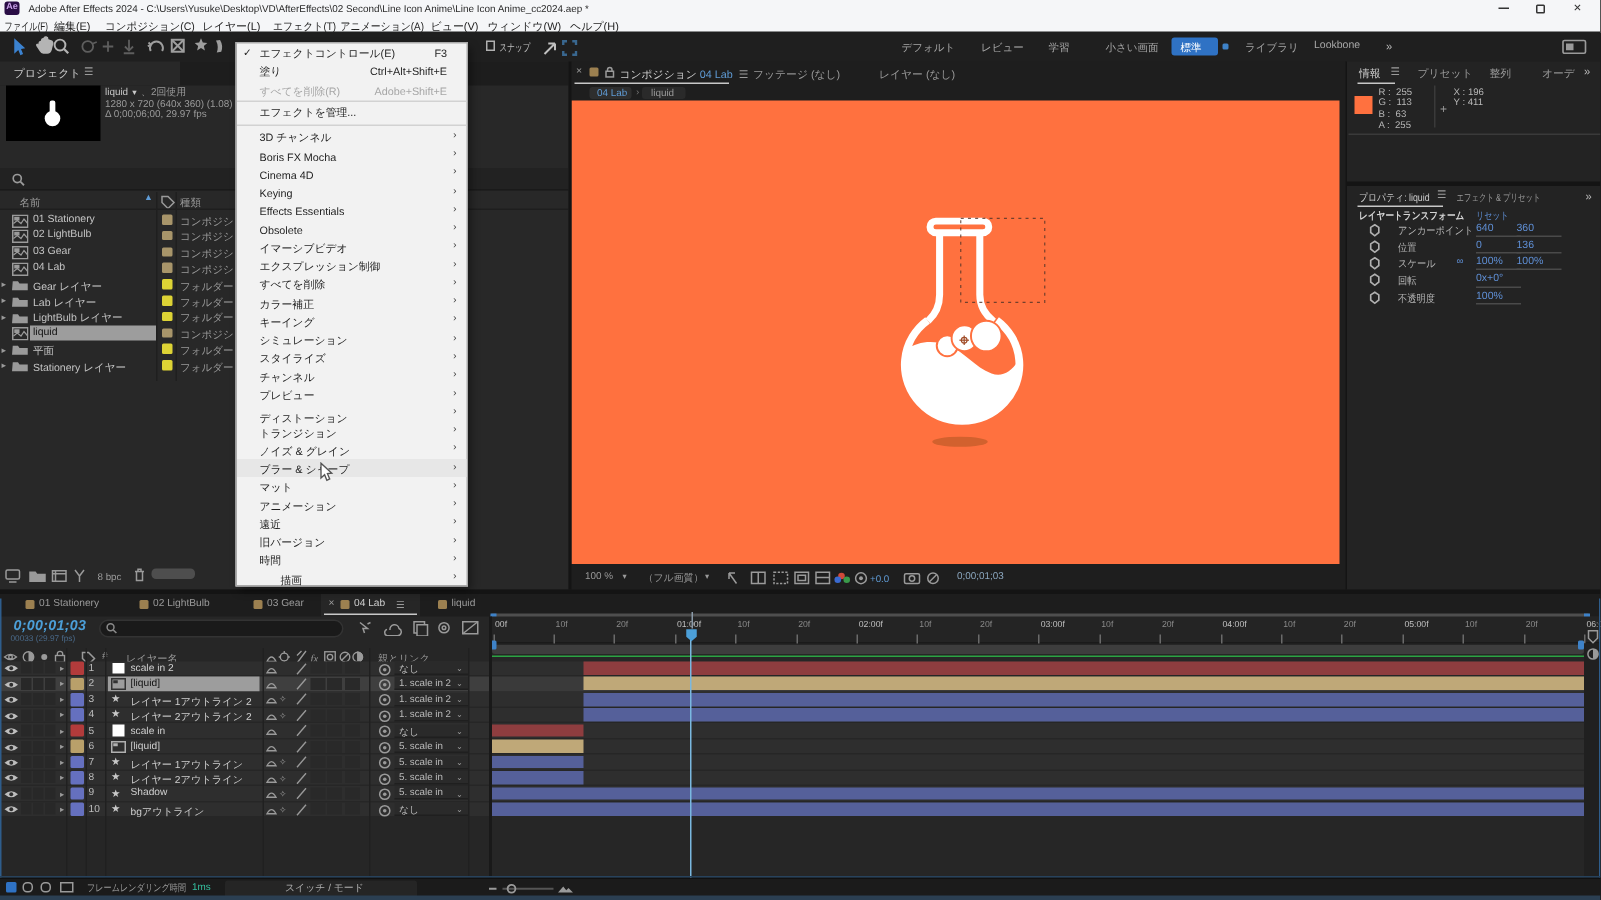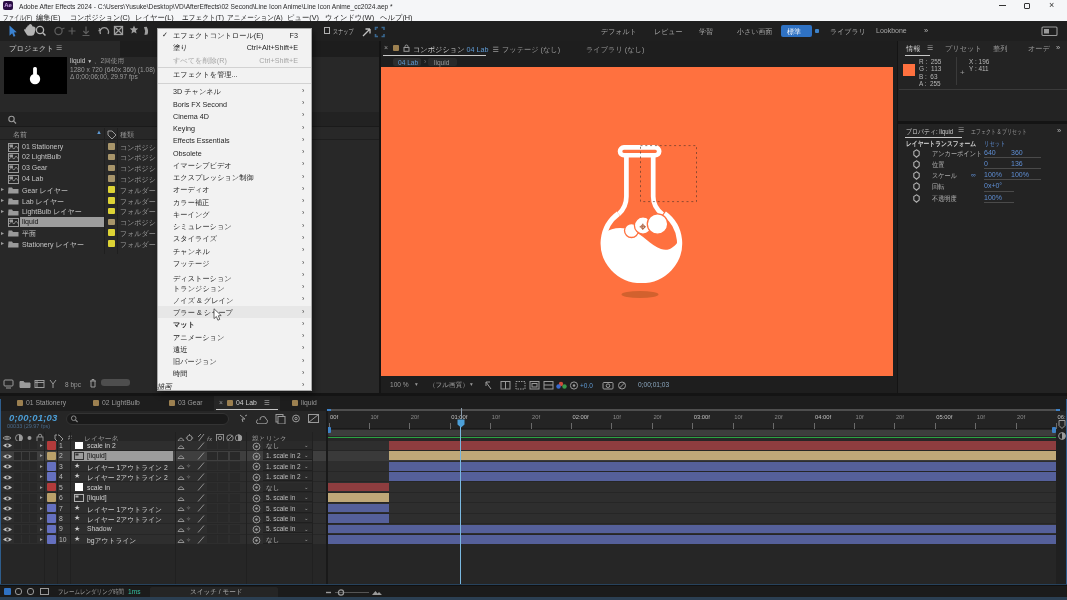--- a/index.html
+++ b/index.html
@@ -210,21 +210,21 @@
 
 <div class="ab t" style="left:384px;top:44px;font-size:7px;color:#9a9a9a;">×</div>
 <div class="ab" style="left:393px;top:45px;width:6px;height:6px;background:#9c8050;border-radius:1px;"></div>
 <svg class="ab" style="left:403px;top:44px" width="7" height="8" viewBox="0 0 7 8">
     <rect x="1" y="3.5" width="5" height="3.8" fill="none" stroke="#9a9a9a" stroke-width="1"></rect>
     <path d="M2 3.5 v-1 a1.5 1.5 0 0 1 3 0 v1" fill="none" stroke="#9a9a9a" stroke-width="1"></path>
   </svg>
 <div class="ab t" style="left:413px;top:44.5px;font-size:7.2px;color:#cecece;">コンポジション <span style="color:#5f9bd5">04 Lab</span>&nbsp;&nbsp;<span style="color:#9a9a9a">☰</span></div>
 <div class="ab" style="left:383px;top:54.5px;width:103px;height:1.4px;background:#c8c8c8;"></div>
 <div class="ab t" style="left:502px;top:44.5px;font-size:7.2px;color:#9a9a9a;">フッテージ (なし)</div>
-<div class="ab t" style="left:586px;top:44.5px;font-size:7.2px;color:#9a9a9a;">ライブラリ (なし)</div>
+<div class="ab t" style="left:586px;top:44.5px;font-size:7.2px;color:#9a9a9a;">レイヤー (なし)</div>
 
 <div class="ab" style="left:393px;top:57.5px;width:28px;height:8.5px;background:#2e2e2e;border-radius:2px;"></div>
 <div class="ab t" style="left:398px;top:58.5px;font-size:6.6px;color:#5f9bd5;">04 Lab</div>
 <div class="ab t" style="left:424px;top:58px;font-size:6.6px;color:#777;">›</div>
 <div class="ab" style="left:428px;top:57.5px;width:29px;height:8.5px;background:#2a2a2a;border-radius:2px;"></div>
 <div class="ab t" style="left:434px;top:58.5px;font-size:6.6px;color:#9a9a9a;">liquid</div>
 
 <div class="ab" style="left:381px;top:67px;width:512px;height:309px;background:#ff713f;"></div>
 <svg class="ab" style="left:381px;top:67px" width="512" height="309" viewBox="381 67 512 309">
  <ellipse cx="640" cy="294.5" rx="18.5" ry="3.4" fill="#d2612e"></ellipse>
@@ -830,69 +830,69 @@
 
 <div class="ab" style="left:157px;top:28px;width:155px;height:363px;background:#f2f2f2;
  border:1px solid #aaa;box-shadow:2px 3px 6px rgba(0,0,0,0.45);"></div>
 <div class="ab" style="left:158px;top:306px;width:153px;height:12.2px;background:#e7e7e7;"></div>
 <div class="ab t" style="left:162px;top:31.2px;font-size:7px;color:#1e1e1e;">✓</div>
 <div class="ab t" style="left:173px;top:31.2px;font-size:7.2px;color:#1e1e1e;">エフェクトコントロール(E)</div>
 <div class="ab t" style="right:769px;top:31.2px;font-size:7.2px;color:#1e1e1e;">F3</div>
 <div class="ab t" style="left:173px;top:43.4px;font-size:7.2px;color:#1e1e1e;">塗り</div>
 <div class="ab t" style="right:769px;top:43.4px;font-size:7.2px;color:#1e1e1e;">Ctrl+Alt+Shift+E</div>
 <div class="ab t" style="left:173px;top:55.6px;font-size:7.2px;color:#a6a6a6;">すべてを削除(R)</div>
-<div class="ab t" style="right:769px;top:55.6px;font-size:7.2px;color:#a6a6a6;">Ctrl+Shift+E</div>
+<div class="ab t" style="right:769px;top:55.6px;font-size:7.2px;color:#a6a6a6;">Adobe+Shift+E</div>
 <div class="ab" style="left:158px;top:66.5px;width:153px;height:1px;background:#d2d2d2;"></div>
 <div class="ab t" style="left:173px;top:69.5px;font-size:7.2px;color:#1e1e1e;">エフェクトを管理...</div>
 <div class="ab" style="left:158px;top:82.5px;width:153px;height:1px;background:#d2d2d2;"></div>
 <div class="ab t" style="left:173px;top:87.2px;font-size:7.2px;color:#1e1e1e;">3D チャンネル</div>
 <div class="ab t" style="left:302px;top:86.7px;font-size:7px;color:#444;">›</div>
-<div class="ab t" style="left:173px;top:99.5px;font-size:7.2px;color:#1e1e1e;">Boris FX Second</div>
+<div class="ab t" style="left:173px;top:99.5px;font-size:7.2px;color:#1e1e1e;">Boris FX Mocha</div>
 <div class="ab t" style="left:302px;top:99.0px;font-size:7px;color:#444;">›</div>
 <div class="ab t" style="left:173px;top:111.7px;font-size:7.2px;color:#1e1e1e;">Cinema 4D</div>
 <div class="ab t" style="left:302px;top:111.2px;font-size:7px;color:#444;">›</div>
 <div class="ab t" style="left:173px;top:124.0px;font-size:7.2px;color:#1e1e1e;">Keying</div>
 <div class="ab t" style="left:302px;top:123.5px;font-size:7px;color:#444;">›</div>
 <div class="ab t" style="left:173px;top:136.3px;font-size:7.2px;color:#1e1e1e;">Effects Essentials</div>
 <div class="ab t" style="left:302px;top:135.8px;font-size:7px;color:#444;">›</div>
 <div class="ab t" style="left:173px;top:148.6px;font-size:7.2px;color:#1e1e1e;">Obsolete</div>
 <div class="ab t" style="left:302px;top:148.1px;font-size:7px;color:#444;">›</div>
 <div class="ab t" style="left:173px;top:160.8px;font-size:7.2px;color:#1e1e1e;">イマーシブビデオ</div>
 <div class="ab t" style="left:302px;top:160.3px;font-size:7px;color:#444;">›</div>
 <div class="ab t" style="left:173px;top:173.1px;font-size:7.2px;color:#1e1e1e;">エクスプレッション制御</div>
 <div class="ab t" style="left:302px;top:172.6px;font-size:7px;color:#444;">›</div>
-<div class="ab t" style="left:173px;top:185.4px;font-size:7.2px;color:#1e1e1e;">オーディオ</div>
+<div class="ab t" style="left:173px;top:185.4px;font-size:7.2px;color:#1e1e1e;">すべてを削除</div>
 <div class="ab t" style="left:302px;top:184.9px;font-size:7px;color:#444;">›</div>
 <div class="ab t" style="left:173px;top:197.6px;font-size:7.2px;color:#1e1e1e;">カラー補正</div>
 <div class="ab t" style="left:302px;top:197.1px;font-size:7px;color:#444;">›</div>
 <div class="ab t" style="left:173px;top:209.9px;font-size:7.2px;color:#1e1e1e;">キーイング</div>
 <div class="ab t" style="left:302px;top:209.4px;font-size:7px;color:#444;">›</div>
 <div class="ab t" style="left:173px;top:222.2px;font-size:7.2px;color:#1e1e1e;">シミュレーション</div>
 <div class="ab t" style="left:302px;top:221.7px;font-size:7px;color:#444;">›</div>
 <div class="ab t" style="left:173px;top:234.4px;font-size:7.2px;color:#1e1e1e;">スタイライズ</div>
 <div class="ab t" style="left:302px;top:233.9px;font-size:7px;color:#444;">›</div>
 <div class="ab t" style="left:173px;top:246.7px;font-size:7.2px;color:#1e1e1e;">チャンネル</div>
 <div class="ab t" style="left:302px;top:246.2px;font-size:7px;color:#444;">›</div>
-<div class="ab t" style="left:173px;top:259.0px;font-size:7.2px;color:#1e1e1e;">フッテージ</div>
+<div class="ab t" style="left:173px;top:259.0px;font-size:7.2px;color:#1e1e1e;">プレビュー</div>
 <div class="ab t" style="left:302px;top:258.5px;font-size:7px;color:#444;">›</div>
 <div class="ab t" style="left:173px;top:274px;font-size:7.2px;color:#1e1e1e;font-family:Liberation Serif, serif;">ディストーション</div>
 <div class="ab t" style="left:302px;top:270.8px;font-size:7px;color:#444;">›</div>
 <div class="ab t" style="left:173px;top:283.5px;font-size:7.2px;color:#1e1e1e;">トランジション</div>
 <div class="ab t" style="left:302px;top:283.0px;font-size:7px;color:#444;">›</div>
 <div class="ab t" style="left:173px;top:295.8px;font-size:7.2px;color:#1e1e1e;">ノイズ &amp; グレイン</div>
 <div class="ab t" style="left:302px;top:295.3px;font-size:7px;color:#444;">›</div>
 <div class="ab t" style="left:173px;top:308.1px;font-size:7.2px;color:#1e1e1e;">ブラー &amp; シャープ</div>
 <div class="ab t" style="left:302px;top:307.6px;font-size:7px;color:#444;">›</div>
-<div class="ab t" style="left:173px;top:320.3px;font-size:7.2px;color:#1e1e1e;font-weight:bold;">マット</div>
+<div class="ab t" style="left:173px;top:320.3px;font-size:7.2px;color:#1e1e1e;">マット</div>
 <div class="ab t" style="left:302px;top:319.8px;font-size:7px;color:#444;">›</div>
 <div class="ab t" style="left:173px;top:332.6px;font-size:7.2px;color:#1e1e1e;">アニメーション</div>
 <div class="ab t" style="left:302px;top:332.1px;font-size:7px;color:#444;">›</div>
 <div class="ab t" style="left:173px;top:344.9px;font-size:7.2px;color:#1e1e1e;">遠近</div>
 <div class="ab t" style="left:302px;top:344.4px;font-size:7px;color:#444;">›</div>
 <div class="ab t" style="left:173px;top:357.1px;font-size:7.2px;color:#1e1e1e;">旧バージョン</div>
 <div class="ab t" style="left:302px;top:356.6px;font-size:7px;color:#444;">›</div>
 <div class="ab t" style="left:173px;top:369.4px;font-size:7.2px;color:#1e1e1e;">時間</div>
 <div class="ab t" style="left:302px;top:368.9px;font-size:7px;color:#444;">›</div>
-<div class="ab t" style="left:157px;top:381.7px;font-size:7.2px;color:#1e1e1e;font-style:italic;">描画</div>
+<div class="ab t" style="left:187px;top:381.7px;font-size:7.2px;color:#1e1e1e;">描画</div>
 <div class="ab t" style="left:302px;top:381.2px;font-size:7px;color:#444;">›</div>
 
 <svg class="ab" style="left:213px;top:307.5px" width="10" height="14" viewBox="0 0 10 14">
  <path d="M1 0.8 L1 10.6 L3.4 8.5 L4.9 12.2 L6.8 11.3 L5.3 7.8 L8.2 7.5 Z" fill="#fff" stroke="#555" stroke-width="0.9"></path>
 </svg>
 </body></html>

